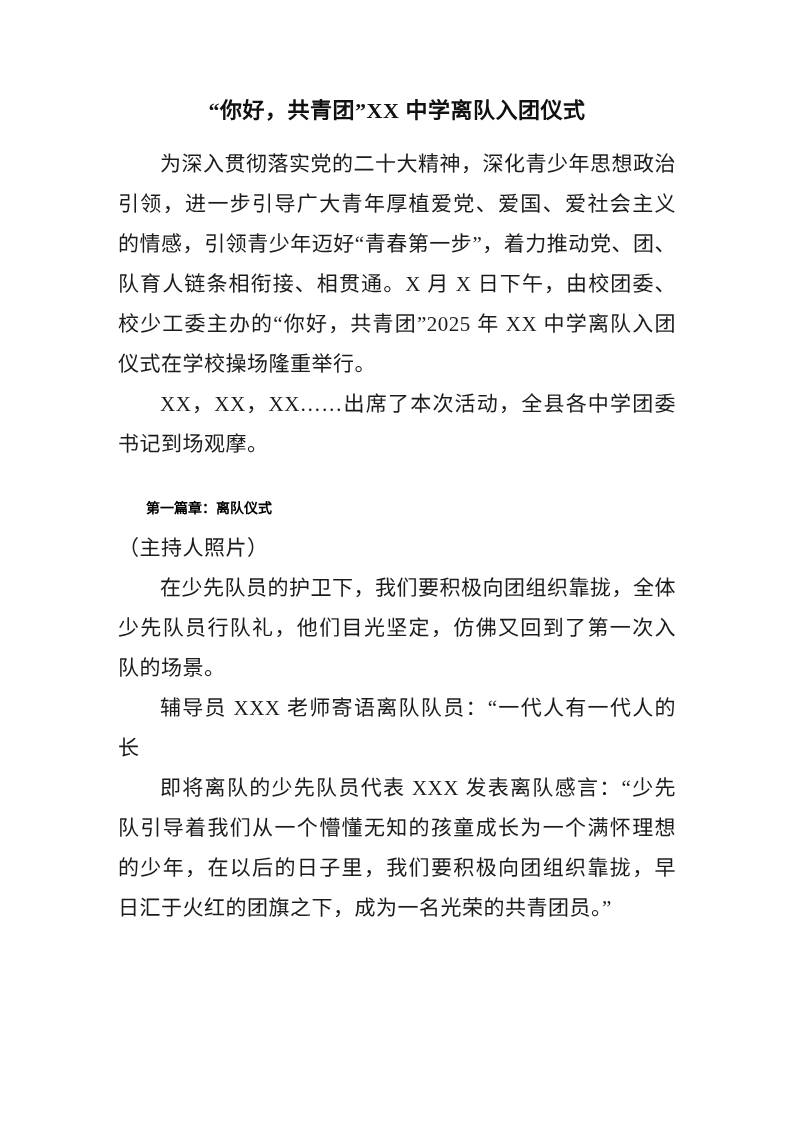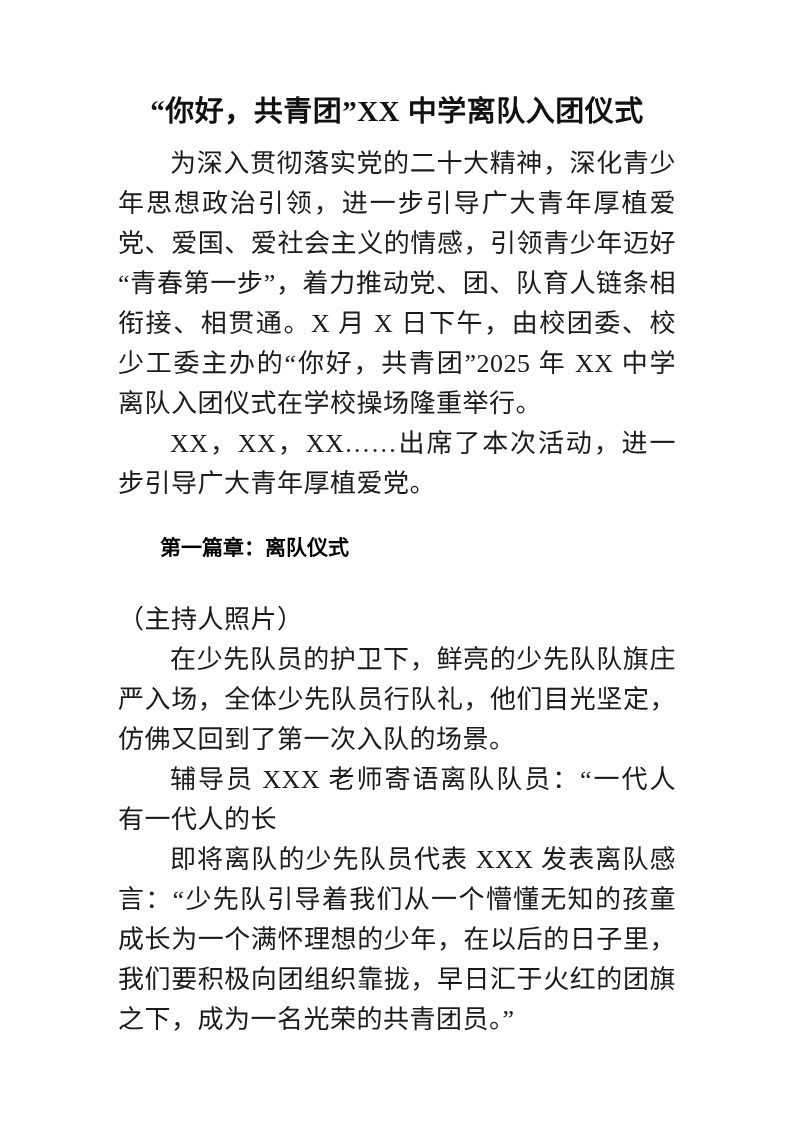--- a/index.html
+++ b/index.html
@@ -13,68 +13,67 @@
     height: 1122px;
     background: #ffffff;
     overflow: hidden;
     box-sizing: border-box;
     padding: 86px 117px 0 118px;
     color: #1b1b1b;
   }
   .doc-title {
     font-family: "Liberation Serif", "DejaVu Serif", serif;
     font-weight: 700;
-    font-size: 29px;
+    font-size: 22px;
     line-height: 50px;
     text-align: center;
     margin: 0 0 8px 0;
     color: #111111;
     letter-spacing: 0.5px;
     white-space: nowrap;
   }
   .para {
     font-family: "Liberation Serif", "DejaVu Serif", serif;
-    font-size: 26px;
+    font-size: 21px;
     line-height: 40px;
     text-align: justify;
     text-justify: inter-ideograph;
     text-indent: 2em;
     margin: 0;
     letter-spacing: 0.5px;
   }
   .section-heading {
     font-family: "Liberation Sans", "DejaVu Sans", sans-serif;
     font-weight: 700;
-    font-size: 21px;
+    font-size: 14px;
     line-height: 40px;
     text-indent: 2em;
     margin: 24px 0 0 0;
     color: #000000;
     text-align: left;
   }
   .photo-note {
     text-indent: 0;
-    margin-top: 32px;
   }
 </style>
 </head>
 <body>
 
 <div class="page">
 
   <h1 class="doc-title">“你好，共青团”XX 中学离队入团仪式</h1>
 
   <p class="para">为深入贯彻落实党的二十大精神，深化青少年思想政治引领，进一步引导广大青年厚植爱党、爱国、爱社会主义的情感，引领青少年迈好“青春第一步”，着力推动党、团、队育人链条相衔接、相贯通。X 月 X 日下午，由校团委、校少工委主办的“你好，共青团”2025 年 XX 中学离队入团仪式在学校操场隆重举行。</p>
 
-  <p class="para">XX，XX，XX……出席了本次活动，进一步引导广大青年厚植爱党。</p>
+  <p class="para">XX，XX，XX……出席了本次活动，全县各中学团委书记到场观摩。</p>
 
   <p class="section-heading">第一篇章：离队仪式</p>
 
   <p class="para photo-note">（主持人照片）</p>
 
-  <p class="para">在少先队员的护卫下，鲜亮的少先队队旗庄严入场，全体少先队员行队礼，他们目光坚定，仿佛又回到了第一次入队的场景。</p>
+  <p class="para">在少先队员的护卫下，我们要积极向团组织靠拢，全体少先队员行队礼，他们目光坚定，仿佛又回到了第一次入队的场景。</p>
 
 
   <p class="para">辅导员 XXX 老师寄语离队队员：“一代人有一代人的长</p>
 
   <p class="para">即将离队的少先队员代表 XXX 发表离队感言：“少先队引导着我们从一个懵懂无知的孩童成长为一个满怀理想的少年，在以后的日子里，我们要积极向团组织靠拢，早日汇于火红的团旗之下，成为一名光荣的共青团员。”</p>
 
 </div>
 
 </body></html>

